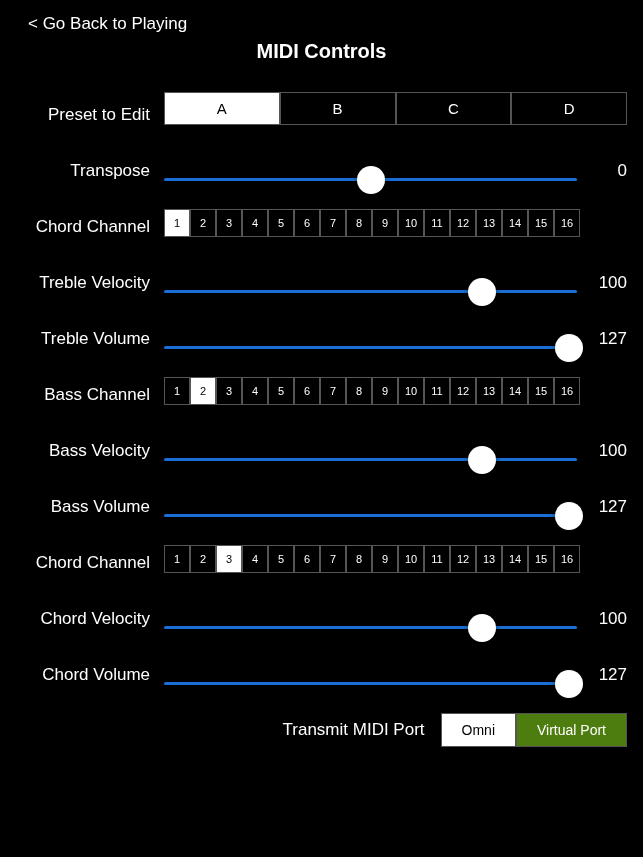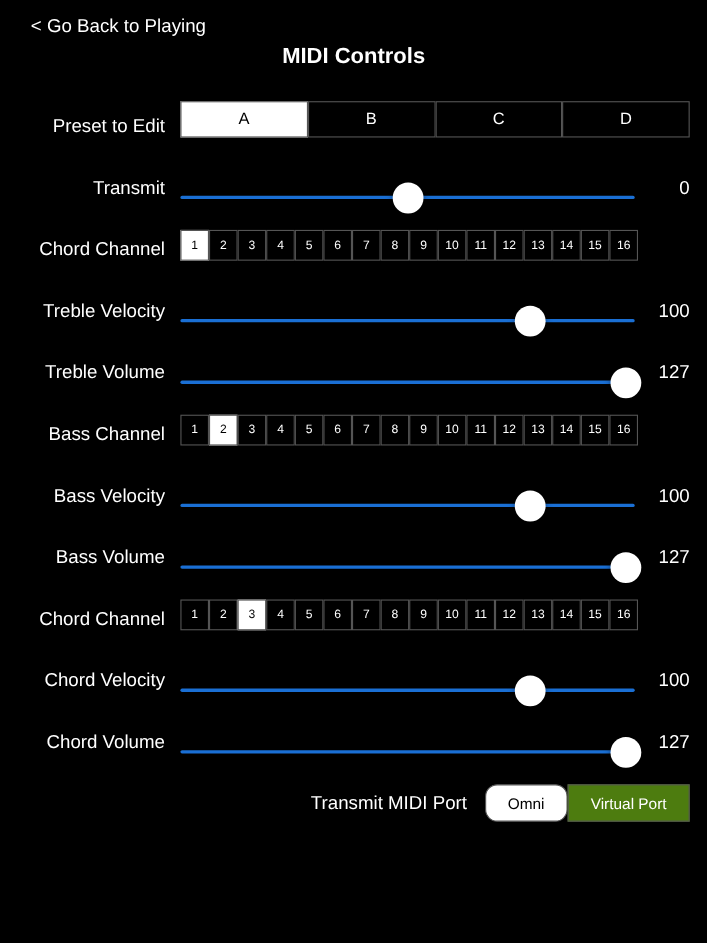--- a/index.html
+++ b/index.html
@@ -152,21 +152,20 @@
       background: #4d7c0f;
       color: #fff;
       font-size: 14px;
       padding: 8px 20px;
       cursor: pointer;
     }
 
     .port-btn.active {
       background: #fff;
       color: #000;
-      border-radius: 11px;
     }
   </style>
 </head>
 <body>
 
 <div class="top-nav">
   <button class="back-btn">&lt; Go Back to Playing</button>
 </div>
 
 <div class="page-title">MIDI Controls</div>
@@ -175,21 +174,21 @@
   <div class="label">Preset to Edit</div>
   <div class="preset-selector" id="preset-selector">
       <button class="preset-btn active">A</button>
       <button class="preset-btn">B</button>
       <button class="preset-btn">C</button>
       <button class="preset-btn">D</button>
     </div>
 </div>
 
 <div class="control-row">
-  <div class="label">Transmit</div>
+  <div class="label">Transpose</div>
   <div class="slider-container">
     <div class="slider-track">
       <div class="slider-thumb" style="left: 50%"></div>
     </div>
   </div>
   <div class="slider-value">0</div>
 </div>
 
 <div class="control-row">
   <div class="label">Chord Channel</div>

